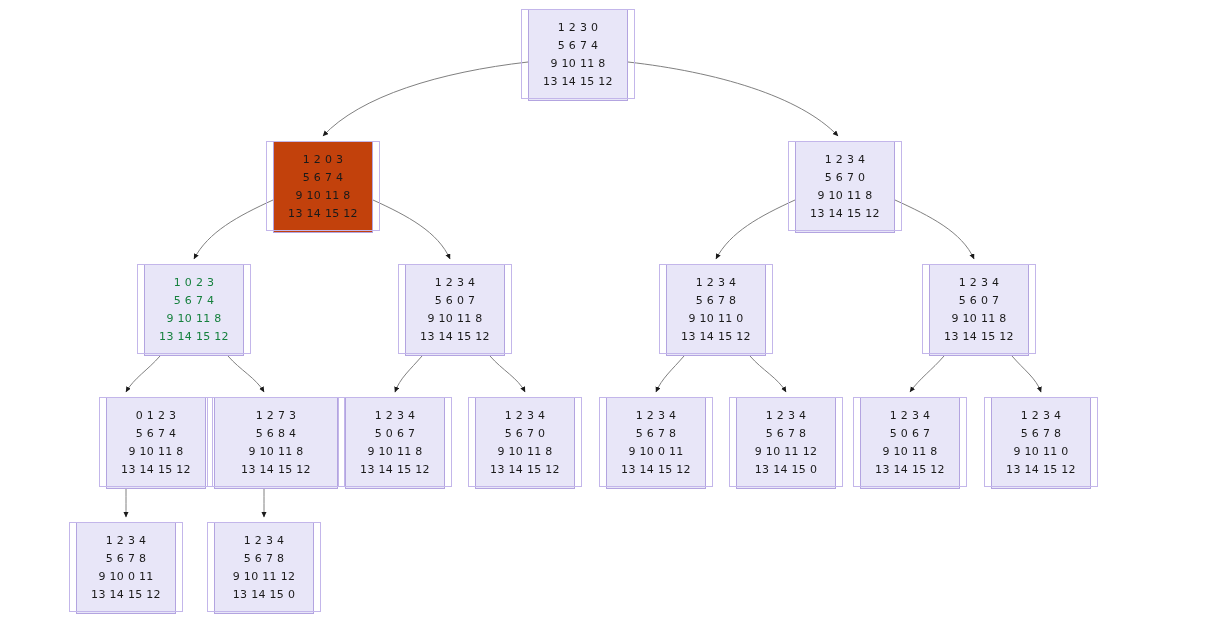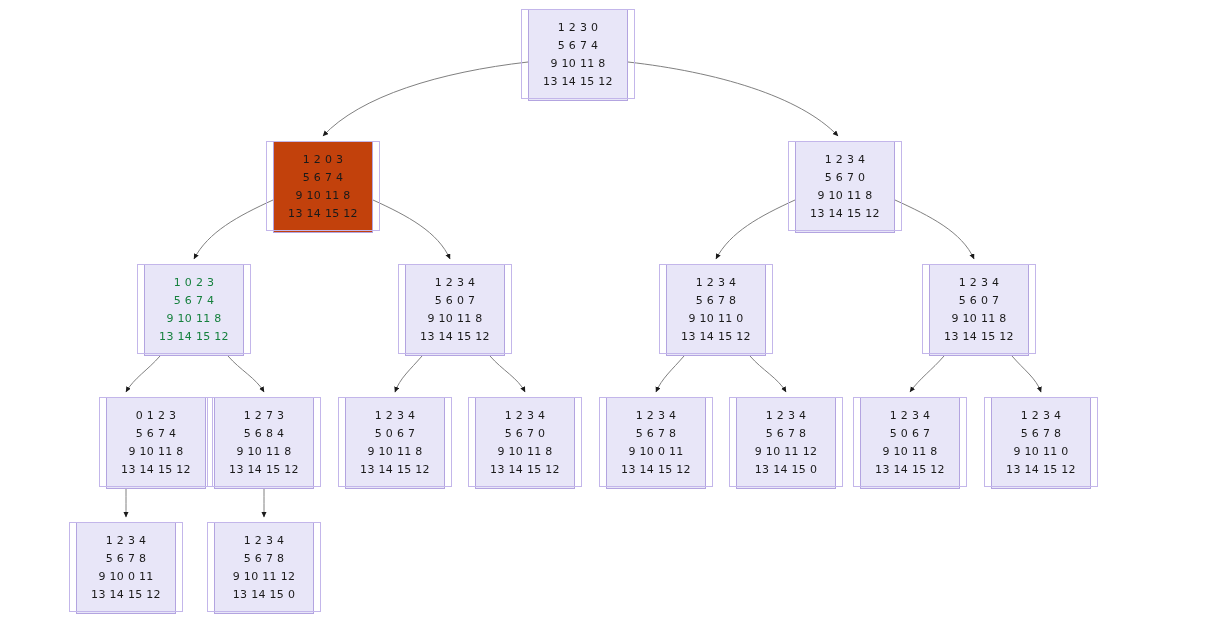--- a/index.html
+++ b/index.html
@@ -162,21 +162,21 @@
       </div>
       <div class="node" style="left: 76px; top: 397px; width: 100px; height: 92px; background: rgb(232, 230, 248); border-color: rgb(179, 164, 224); color: rgb(26, 26, 26); margin-left: 30px;">
         <div class="stack-frame" style="border-color: rgb(195, 182, 234);"></div>
         <div class="grid">
           <span class="row">0 1 2 3</span>
           <span class="row">5 6 7 4</span>
           <span class="row">9 10 11 8</span>
           <span class="row">13 14 15 12</span>
         </div>
       </div>
-      <div class="node" style="left: 214px; top: 397px; width: 100px; height: 92px; background: rgb(232, 230, 248); border-color: rgb(179, 164, 224); color: rgb(26, 26, 26);">
+      <div class="node" style="left: 214px; top: 397px; width: 124px; height: 92px; background: rgb(232, 230, 248); border-color: rgb(179, 164, 224); color: rgb(26, 26, 26);">
         <div class="stack-frame" style="border-color: rgb(195, 182, 234);"></div>
         <div class="grid">
           <span class="row">1 2 7 3</span>
           <span class="row">5 6 8 4</span>
           <span class="row">9 10 11 8</span>
           <span class="row">13 14 15 12</span>
         </div>
       </div>
       <div class="node" style="left: 345px; top: 397px; width: 100px; height: 92px; background: rgb(232, 230, 248); border-color: rgb(179, 164, 224); color: rgb(26, 26, 26);">
         <div class="stack-frame" style="border-color: rgb(195, 182, 234);"></div>

